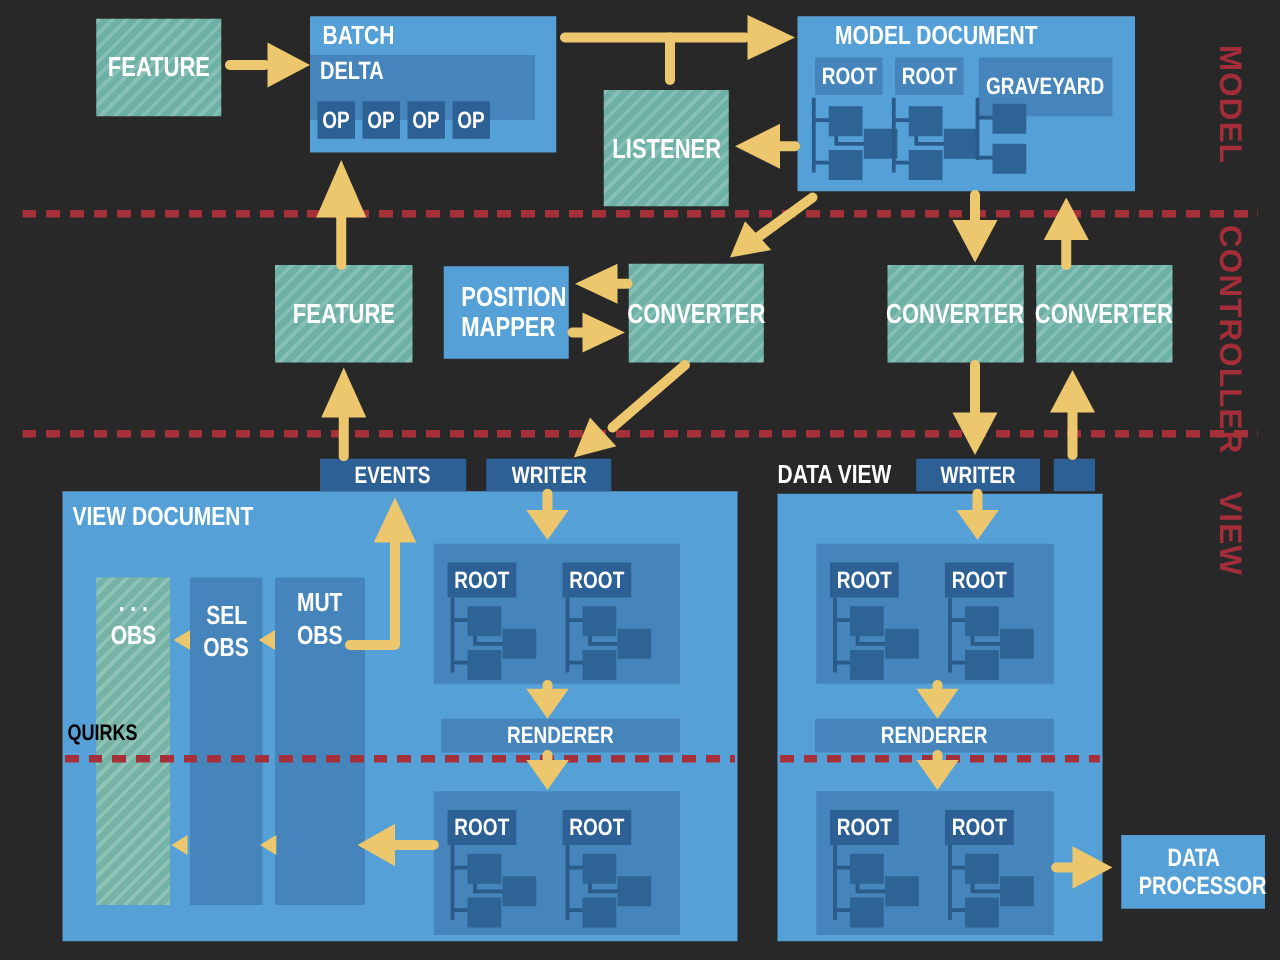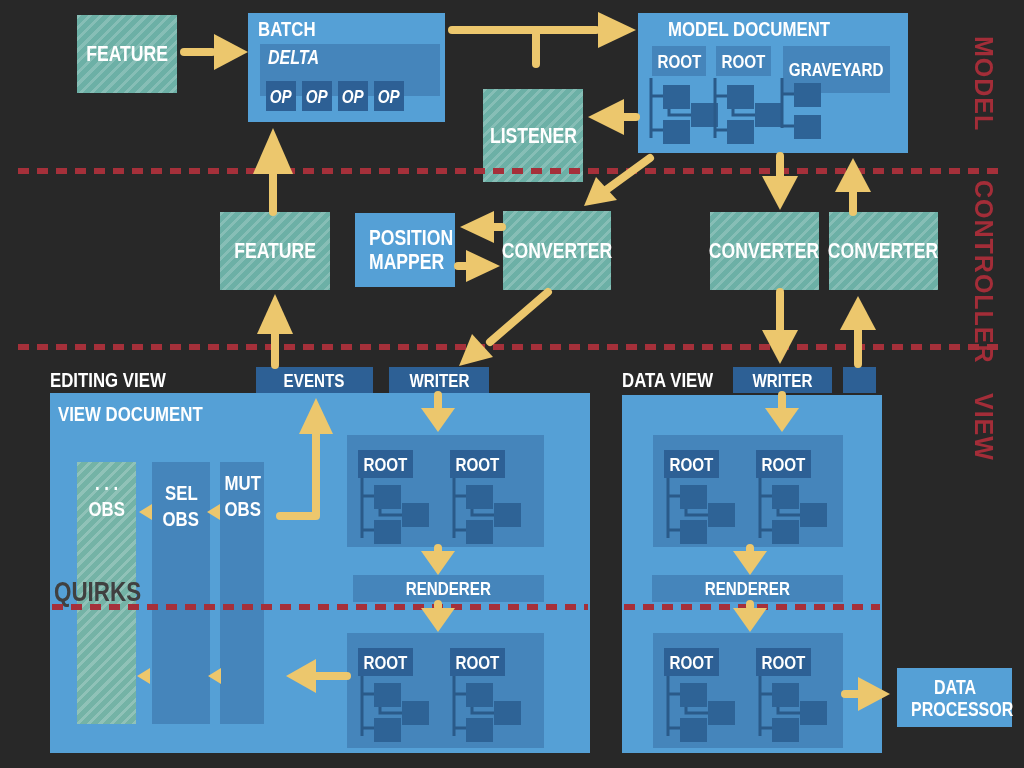--- a/index.html
+++ b/index.html
@@ -30,54 +30,54 @@
   .obslab{position:absolute;width:100%;text-align:center;font-size:21px;line-height:1.25;color:#fff;}
   .sidelab{
     position:absolute;left:954px;width:44px;text-align:center;
     writing-mode:vertical-rl;text-orientation:mixed;
     color:#a32d38;font-size:25px;letter-spacing:1px;
   }
   .dash{
     position:absolute;height:6px;
     background:repeating-linear-gradient(90deg,#a5303a 0 11px,rgba(0,0,0,0) 11px 19px);
   }
-  .redtext{color:#404040;font-size:28px;}
+  .redtext{color:#000000;font-size:18px;}
   .arrows{position:absolute;left:0;top:0;z-index:30;pointer-events:none;}
   .tab{z-index:5;}
   .tree{position:absolute;z-index:2;}
 </style>
 </head>
 <body>
 
 <div id="canvas">
 
   <div class="box teal" style="left:77px;top:15px;width:100px;height:78px;">
     <span class="cond lab22">FEATURE</span>
   </div>
 
   <div class="abs blue" style="left:248px;top:13px;width:197px;height:109px;">
     <div class="hdr" style="left:10px;top:4px;"><span class="condl">BATCH</span></div>
-    <div class="abs panel" style="left:12px;top:31px;width:180px;height:52px;font-style:italic;">
+    <div class="abs panel" style="left:0;top:31px;width:180px;height:52px;">
       <div class="hdr" style="left:8px;top:2px;font-size:20px;"><span class="condl">DELTA</span></div>
       <div class="box dark" style="left:6px;top:37px;width:30px;height:30px;">
           <span class="cond lab19">OP</span>
         </div>
       <div class="box dark" style="left:42px;top:37px;width:30px;height:30px;">
           <span class="cond lab19">OP</span>
         </div>
       <div class="box dark" style="left:78px;top:37px;width:30px;height:30px;">
           <span class="cond lab19">OP</span>
         </div>
       <div class="box dark" style="left:114px;top:37px;width:30px;height:30px;">
           <span class="cond lab19">OP</span>
         </div>
     </div>
   </div>
 
-  <div class="box teal" style="left:483px;top:72px;width:100px;height:93px;margin-top:17px;">
+  <div class="box teal" style="left:483px;top:72px;width:100px;height:93px;">
     <span class="cond lab22">LISTENER</span>
   </div>
 
   <div class="abs blue" style="left:638px;top:13px;width:270px;height:140px;">
     <div class="hdr" style="left:30px;top:4px;"><span class="condl">MODEL DOCUMENT</span></div>
     <div class="box panel" style="left:14px;top:33px;width:54px;height:30px;">
         <span class="cond lab19">ROOT</span>
       </div>
     <div class="box panel" style="left:78px;top:33px;width:55px;height:30px;">
         <span class="cond lab19">ROOT</span>
@@ -117,21 +117,20 @@
   </div>
 
   <div class="box teal" style="left:710px;top:212px;width:109px;height:78px;">
     <span class="cond lab22">CONVERTER</span>
   </div>
 
   <div class="box teal" style="left:829px;top:212px;width:109px;height:78px;">
     <span class="cond lab22">CONVERTER</span>
   </div>
 
-  <div class="hdr" style="left:50px;top:368px;"><span class="condl">EDITING VIEW</span></div>
 
   <div class="box dark tab" style="left:256px;top:367px;width:117px;height:26px;">
       <span class="cond lab19">EVENTS</span>
     </div>
   <div class="box dark tab" style="left:389px;top:367px;width:100px;height:26px;">
       <span class="cond lab19">WRITER</span>
     </div>
 
   <div class="abs blue" style="left:50px;top:393px;width:540px;height:360px;">
     <div class="hdr" style="left:8px;top:9px;"><span class="condl">VIEW DOCUMENT</span></div>
@@ -141,21 +140,21 @@
         <span class="cond">. . .</span><br>
         <span class="cond">OBS</span>
       </div>
     </div>
     <div class="abs panel" style="left:102px;top:69px;width:58px;height:262px;">
       <div class="obslab" style="top:18px;text-decoration:underline;">
         <span class="cond">SEL</span><br>
         <span class="cond">OBS</span>
       </div>
     </div>
-    <div class="abs panel" style="left:170px;top:69px;width:44px;height:262px;">
+    <div class="abs panel" style="left:170px;top:69px;width:72px;height:262px;">
       <div class="obslab" style="top:8px;">
         <span class="cond">MUT</span><br>
         <span class="cond">OBS</span>
       </div>
     </div>
 
     <div class="hdr redtext" style="left:4px;top:184px;z-index:6;"><span class="condl">QUIRKS</span></div>
 
     <div class="abs panel" style="left:297px;top:42px;width:197px;height:112px;overflow:hidden;">
       <div class="box dark" style="left:11px;top:15px;width:55px;height:28px;">

